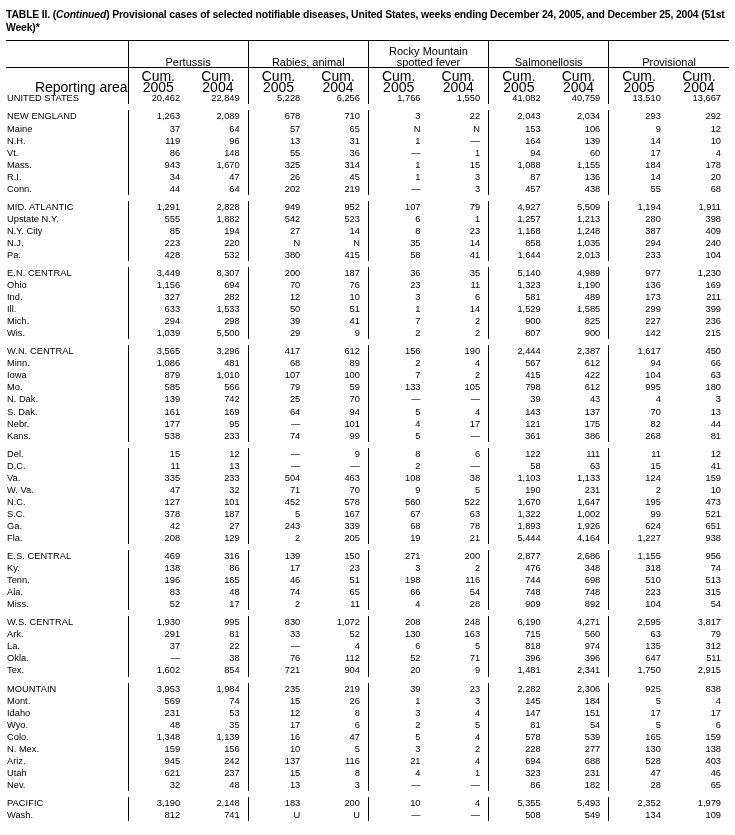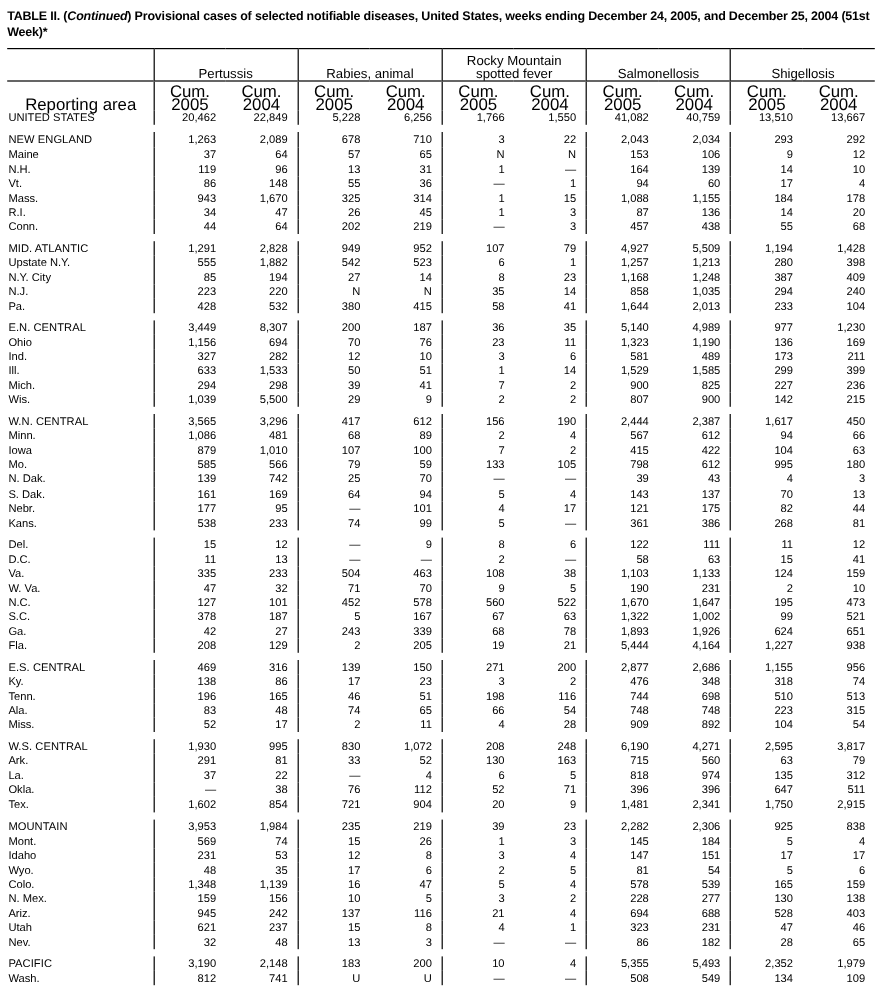--- a/index.html
+++ b/index.html
@@ -63,21 +63,21 @@
   }
   .hrow-cum td {
     height: 24px;
     text-align: center;
     vertical-align: bottom;
     padding-bottom: 2px;
     font-size: 14px;
     line-height: 10.6px;
   }
   .hrow-cum td.area-label {
-    text-align: center;
+    text-align: right;
     padding-left: 1px;
   }
   .topline td { border-top: 1.1px solid #000; }
   .midline td { border-top: 0.9px solid #000; }
   .vl { border-left: 0.9px solid #000; }
 
   
   tr.drow td {
     height: 12.05px;
     line-height: 12.05px;
@@ -127,21 +127,21 @@
           <span>Rabies, animal</span>
         </td>
         <td colspan="2" class="vl">
           <span>Rocky Mountain</span><br>
           <span>spotted fever</span>
         </td>
         <td colspan="2" class="vl">
           <span>Salmonellosis</span>
         </td>
         <td colspan="2" class="vl">
-          <span>Shigellosis</span>
+          <span>Provisional</span>
         </td>
       </tr>
       <tr class="hrow-cum midline">
         <td class="area-label">Reporting area</td>
         <td class="vl"><span>Cum.</span><br><span>2005</span></td>
         <td><span>Cum.</span><br><span>2004</span></td>
         <td class="vl"><span>Cum.</span><br><span>2005</span></td>
         <td><span>Cum.</span><br><span>2004</span></td>
         <td class="vl"><span>Cum.</span><br><span>2005</span></td>
         <td><span>Cum.</span><br><span>2004</span></td>
@@ -266,21 +266,21 @@
           <td class="area">MID. ATLANTIC</td>
           <td class="vl">1,291</td>
           <td>2,828</td>
           <td class="vl">949</td>
           <td>952</td>
           <td class="vl">107</td>
           <td>79</td>
           <td class="vl">4,927</td>
           <td>5,509</td>
           <td class="vl">1,194</td>
-          <td>1,428</td>
+          <td>1,911</td>
         </tr>
         <tr class="drow">
           <td class="area">Upstate N.Y.</td>
           <td class="vl">555</td>
           <td>1,882</td>
           <td class="vl">542</td>
           <td>523</td>
           <td class="vl">6</td>
           <td>1</td>
           <td class="vl">1,257</td>

